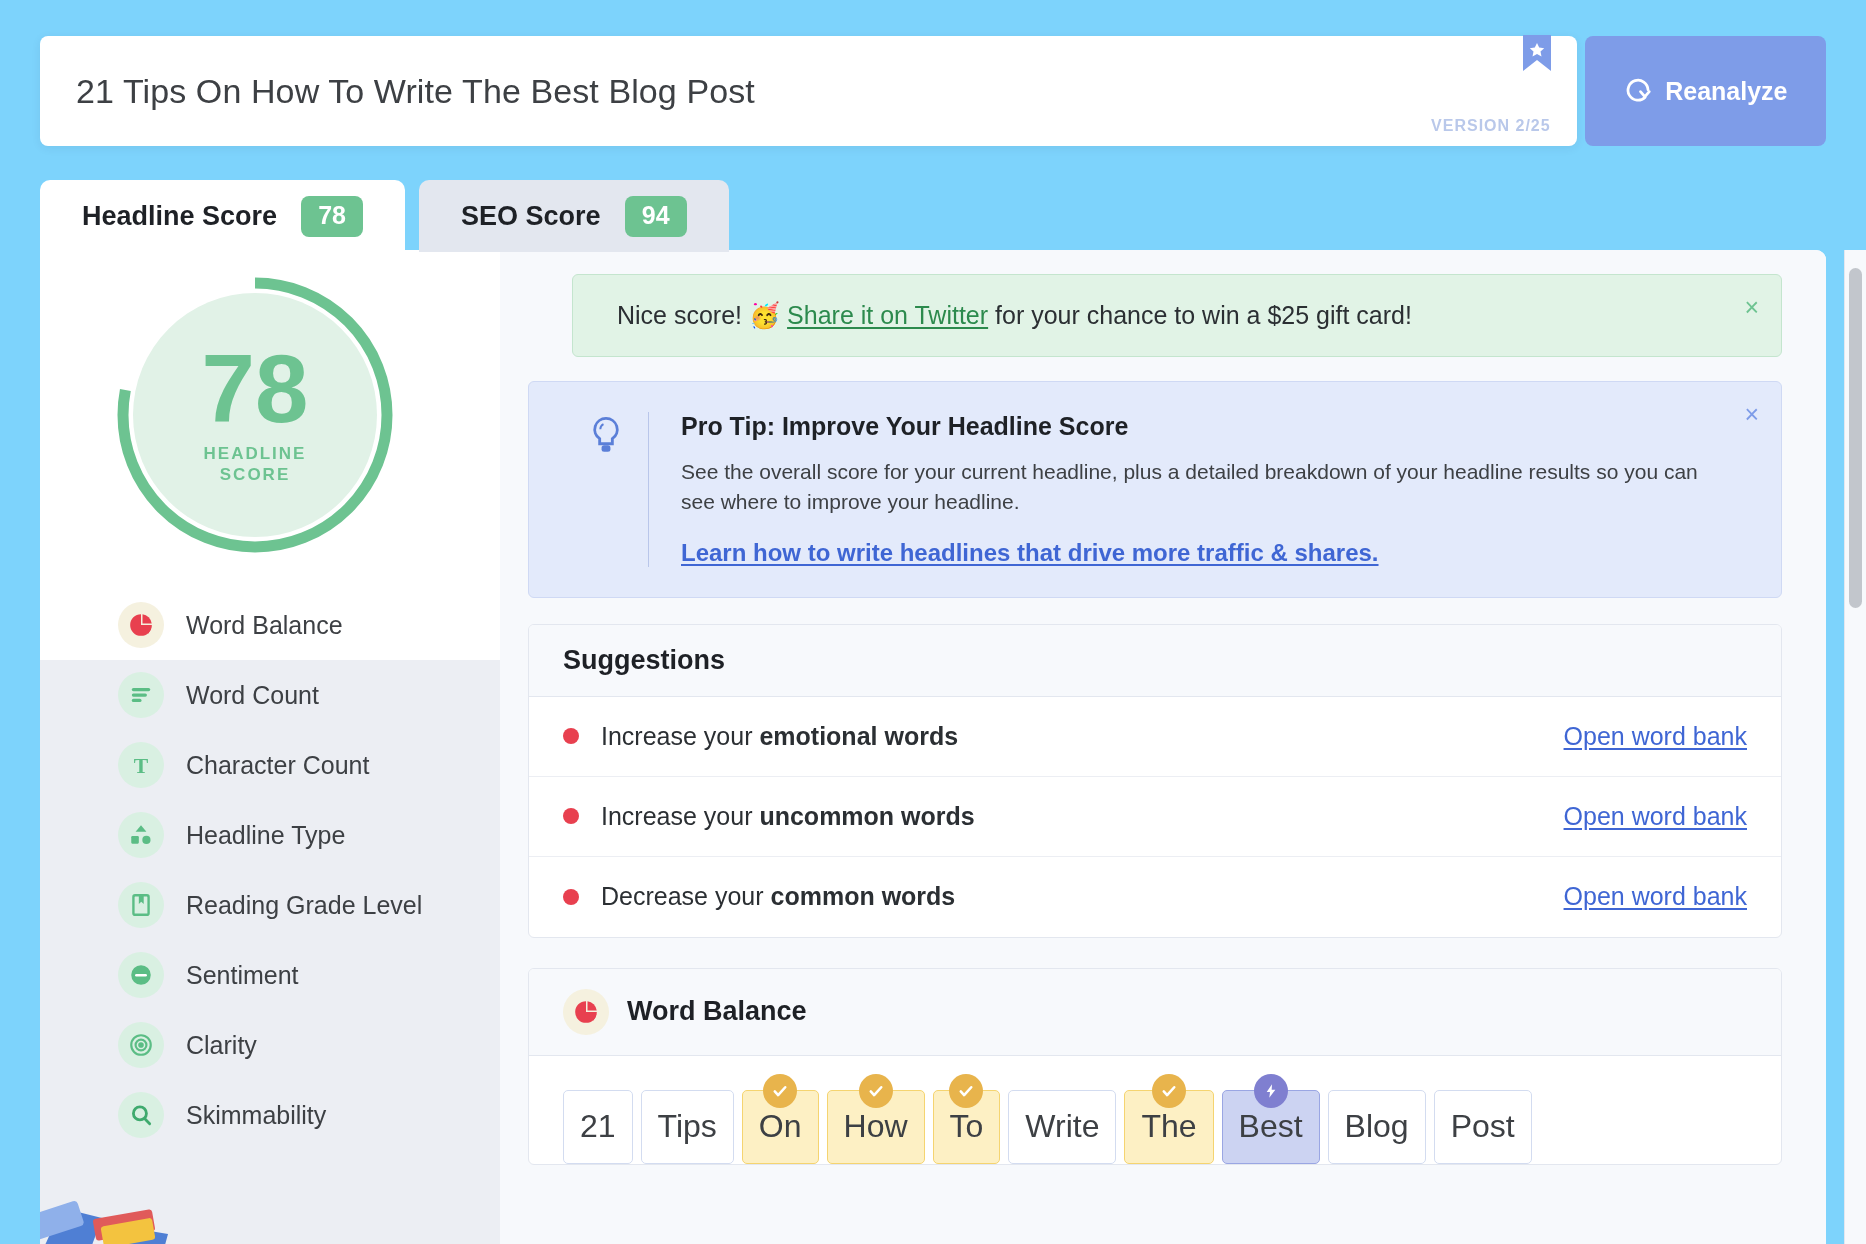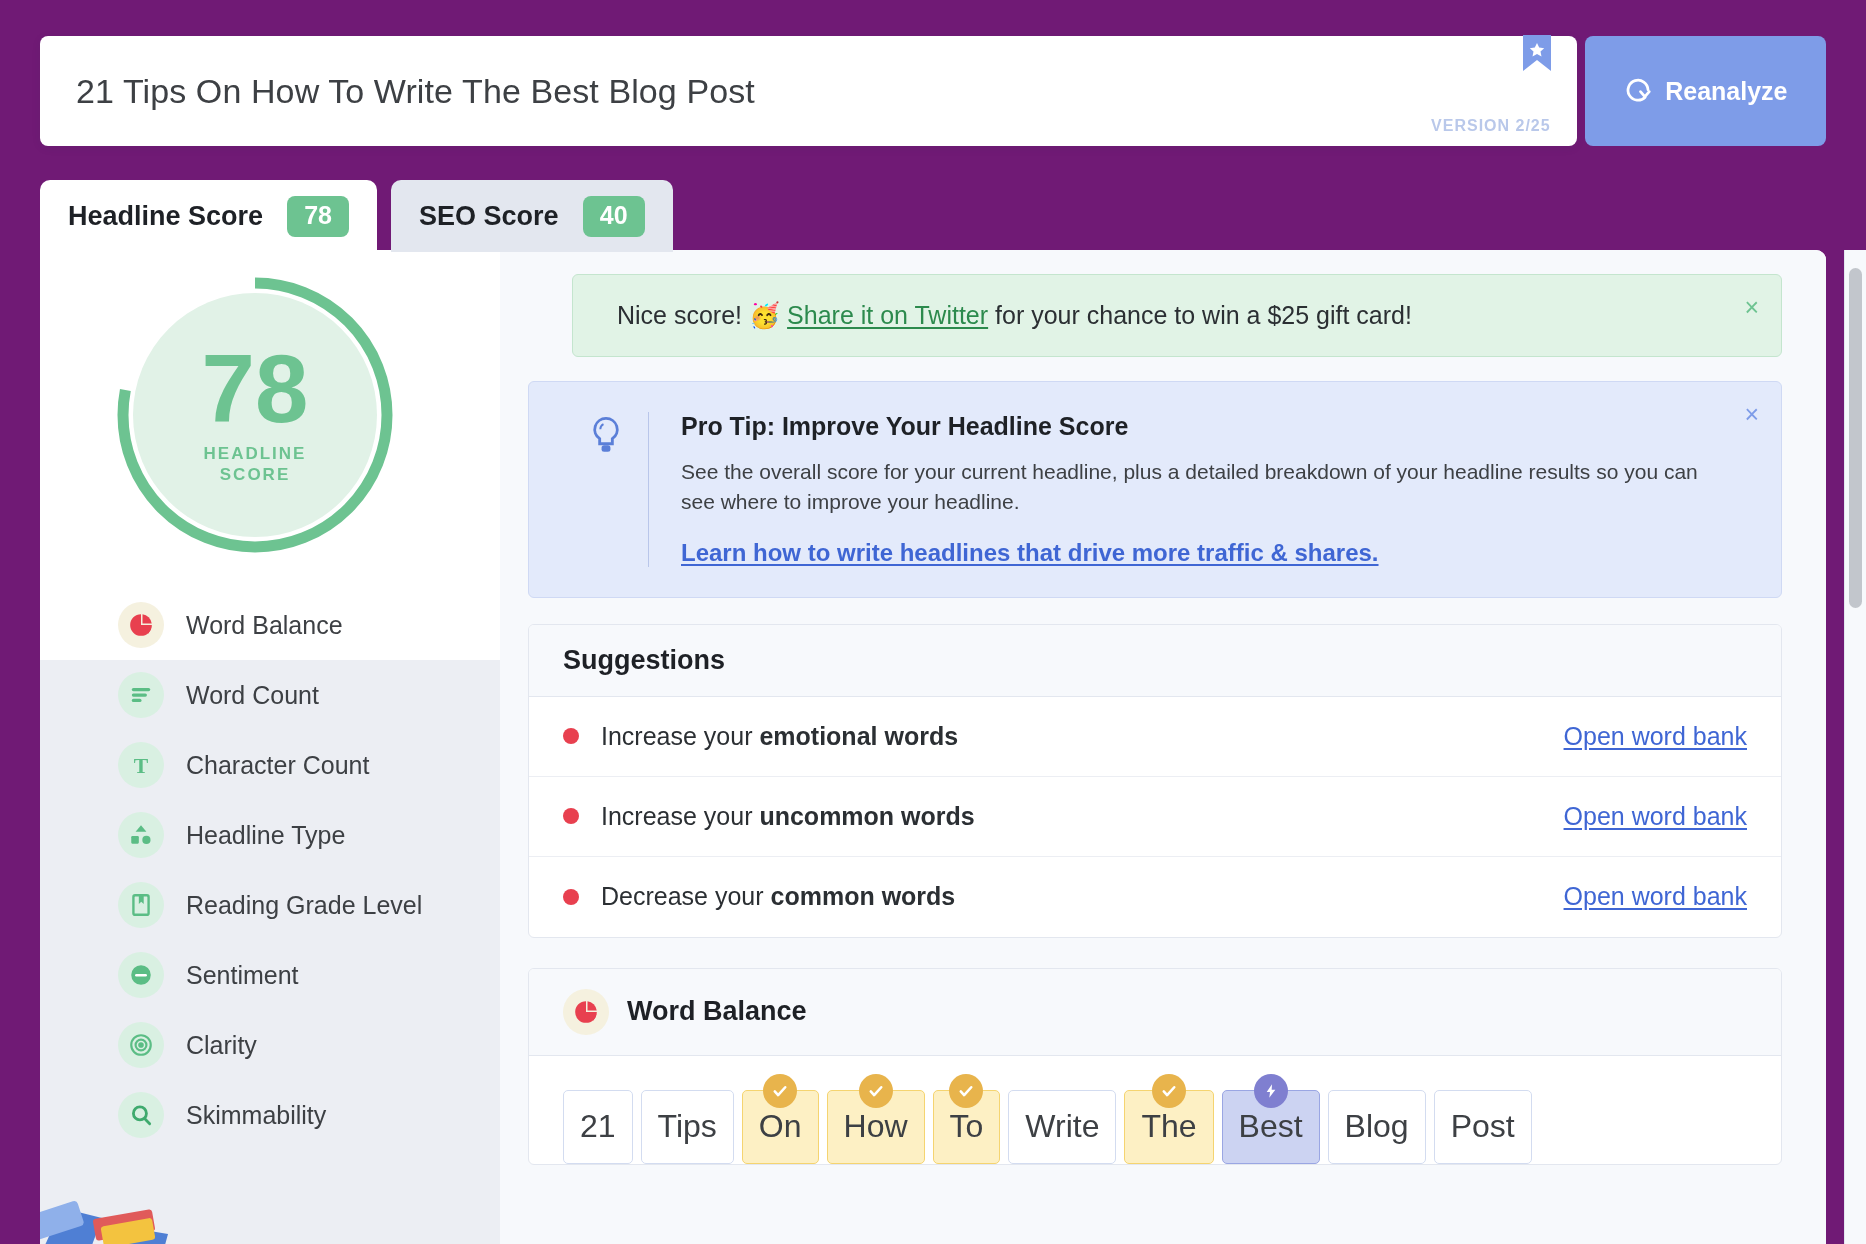--- a/index.html
+++ b/index.html
@@ -5,21 +5,21 @@
   * { box-sizing: border-box; margin: 0; padding: 0; }
   html, body {
     width: 1866px; height: 1244px;
     font-family: "Liberation Sans", sans-serif;
     background: #eceef3;
     overflow: hidden;
   }
   .page {
     position: relative;
     width: 1866px; height: 1244px;
-    background: #701a75;
+    background: #7dd3fc;
   }
 
   
   .headline-row {
     position: absolute; left: 40px; top: 36px;
     width: 1786px; height: 110px;
     display: flex;
   }
   .headline-box {
     position: relative;
@@ -65,21 +65,21 @@
 
   
   .tabs {
     position: absolute; left: 40px; top: 180px;
     display: flex; align-items: flex-end; gap: 14px;
     z-index: 4;
   }
   .tab {
     height: 72px;
     display: flex; align-items: center; gap: 24px;
-    padding: 0 28px;
+    padding: 0 42px;
     border-radius: 10px 10px 0 0;
     cursor: pointer;
   }
   .tab-label { font-size: 27px; font-weight: 700; color: #1e2126; white-space: nowrap; }
   .tab.active { background: #ffffff; }
   .tab.inactive { background: #e3e7ef; }
   .score-pill {
     background: #6dc391;
     color: #ffffff;
     font-size: 25px; font-weight: 700;
@@ -334,21 +334,21 @@
     </button>
   </div>
 
   <div class="tabs">
     <div class="tab active">
       <span class="tab-label">Headline Score</span>
       <span class="score-pill">78</span>
     </div>
     <div class="tab inactive">
       <span class="tab-label">SEO Score</span>
-      <span class="score-pill">40</span>
+      <span class="score-pill">94</span>
     </div>
   </div>
 
   <div class="panel">
 
     <div class="left-col">
 
       <div class="gauge-wrap">
         <svg width="280" height="280" viewBox="0 0 280 280">
           <circle cx="140" cy="140" r="122" fill="#e1f2e7"></circle>

